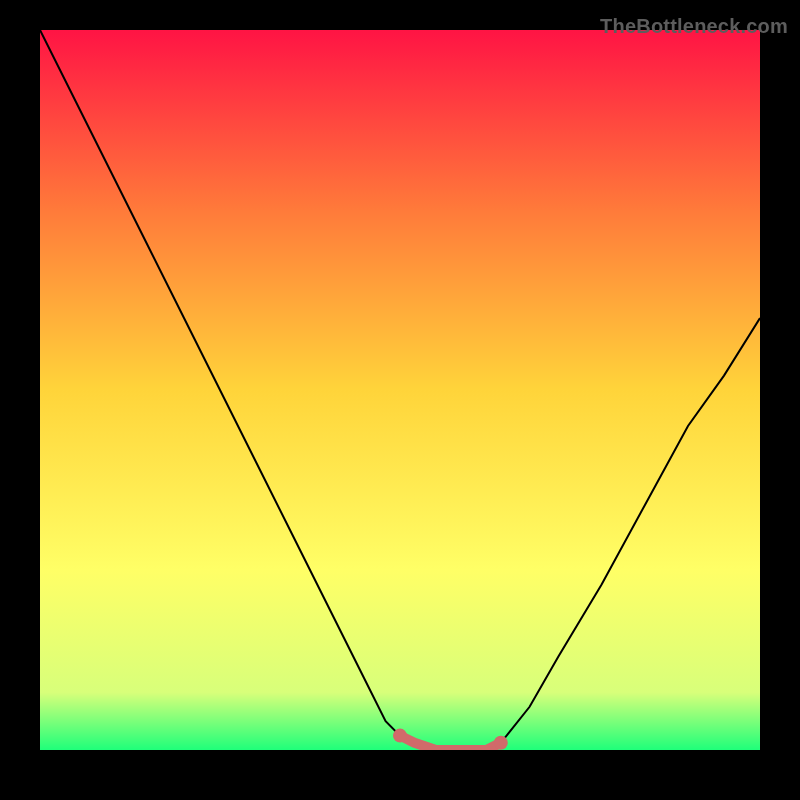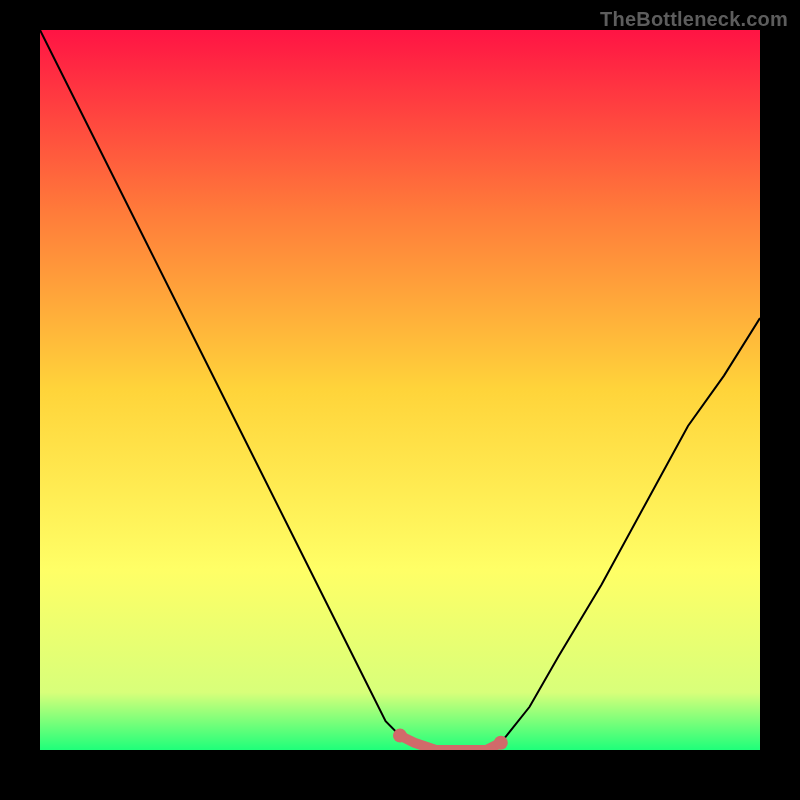--- a/index.html
+++ b/index.html
@@ -6,21 +6,21 @@
     margin: 0;
     padding: 0;
     width: 800px;
     height: 800px;
     background: #000;
     font-family: Arial, Helvetica, sans-serif;
     overflow: hidden;
   }
   .watermark {
     position: absolute;
-    top: 8px;
+    top: 15px;
     right: 12px;
     color: #5d5d5d;
     font-size: 20px;
     font-weight: 600;
     letter-spacing: 0.2px;
     z-index: 10;
   }
   .plot-frame {
     position: absolute;
     left: 40px;

